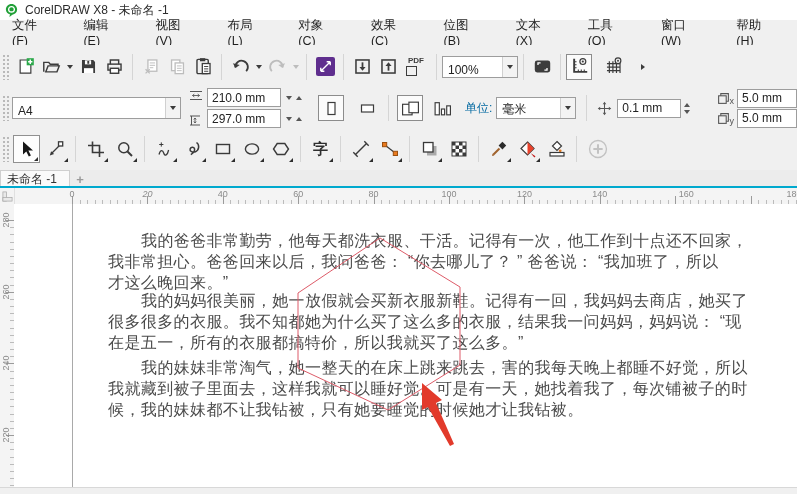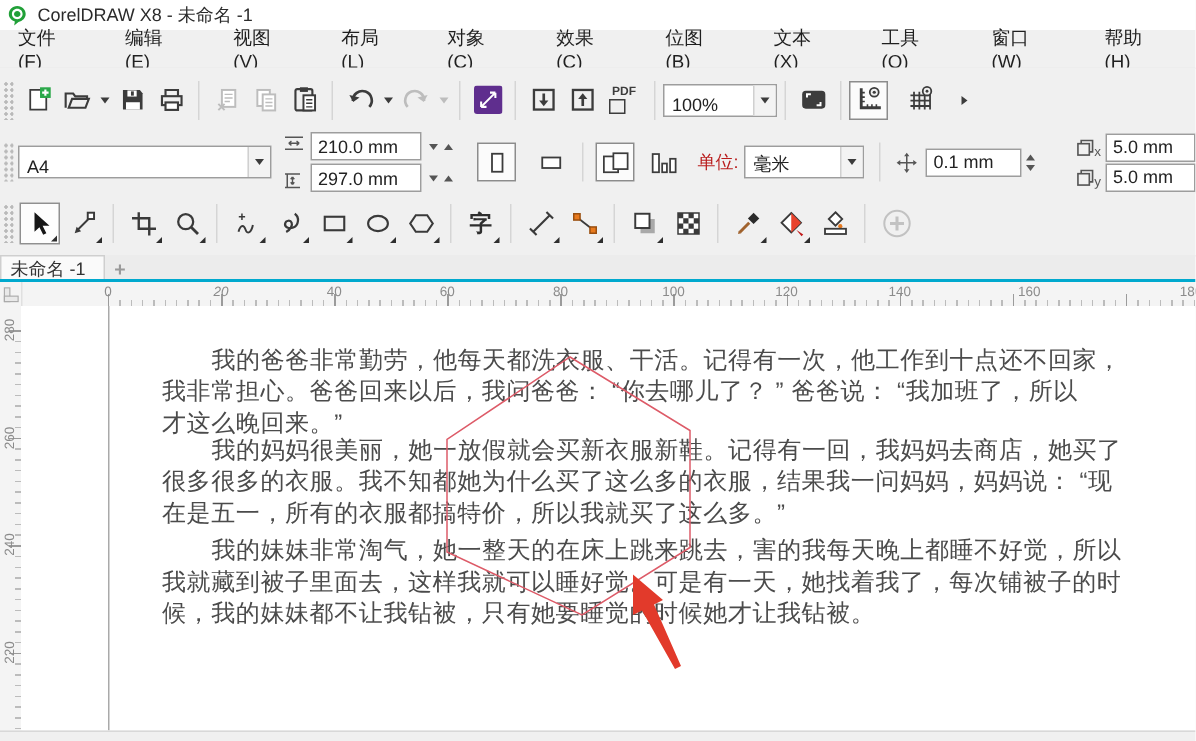--- a/index.html
+++ b/index.html
@@ -45,21 +45,21 @@
   .sizefields{display:flex;flex-direction:column;justify-content:space-between;height:40px;}
   .sizerow{display:flex;align-items:center;height:19px;}
   .field{height:19px;background:#fff;border:1px solid #9d9d9d;box-sizing:border-box;
     display:flex;align-items:center;padding:0 4px;font-size:12px;color:#222;}
   .w74{width:74px;}.w64{width:64px;}.w60{width:60px;}
   .hspin{display:flex;align-items:center;margin-left:3px;}
   .hspin .t{margin:0 2px;}
   .tri-u{width:0;height:0;border-left:3px solid transparent;border-right:3px solid transparent;border-bottom:4px solid #555;}
   .tri-d{width:0;height:0;border-left:3px solid transparent;border-right:3px solid transparent;border-top:4px solid #555;}
   .vspin{display:flex;flex-direction:column;justify-content:center;gap:3px;margin-left:3px;}
-  .lbl{margin:0 4px 0 10px;color:#b91c1c;}
+  .lbl{margin:0 4px 0 10px;color:#0369a1;}
   .dupblk{margin-left:auto;margin-right:0;display:flex;flex-direction:column;gap:2px;}
   .duprow{display:flex;align-items:center;height:18px;}
   .dupicon{display:flex;align-items:flex-end;color:#555;font-size:9px;margin-right:3px;}
   .dupicon .ic{width:13px;height:13px;}
   .dupicon .sub{line-height:8px;}
   
   .tool{width:27px;height:28px;display:flex;align-items:center;justify-content:center;
     position:relative;flex:none;color:#3a3a3a;margin:0 1px;}
   .tool .ic{width:18px;height:18px;}
   .tool.pressed{background:#fdfdfd;border:1px solid #909090;box-sizing:border-box;}

